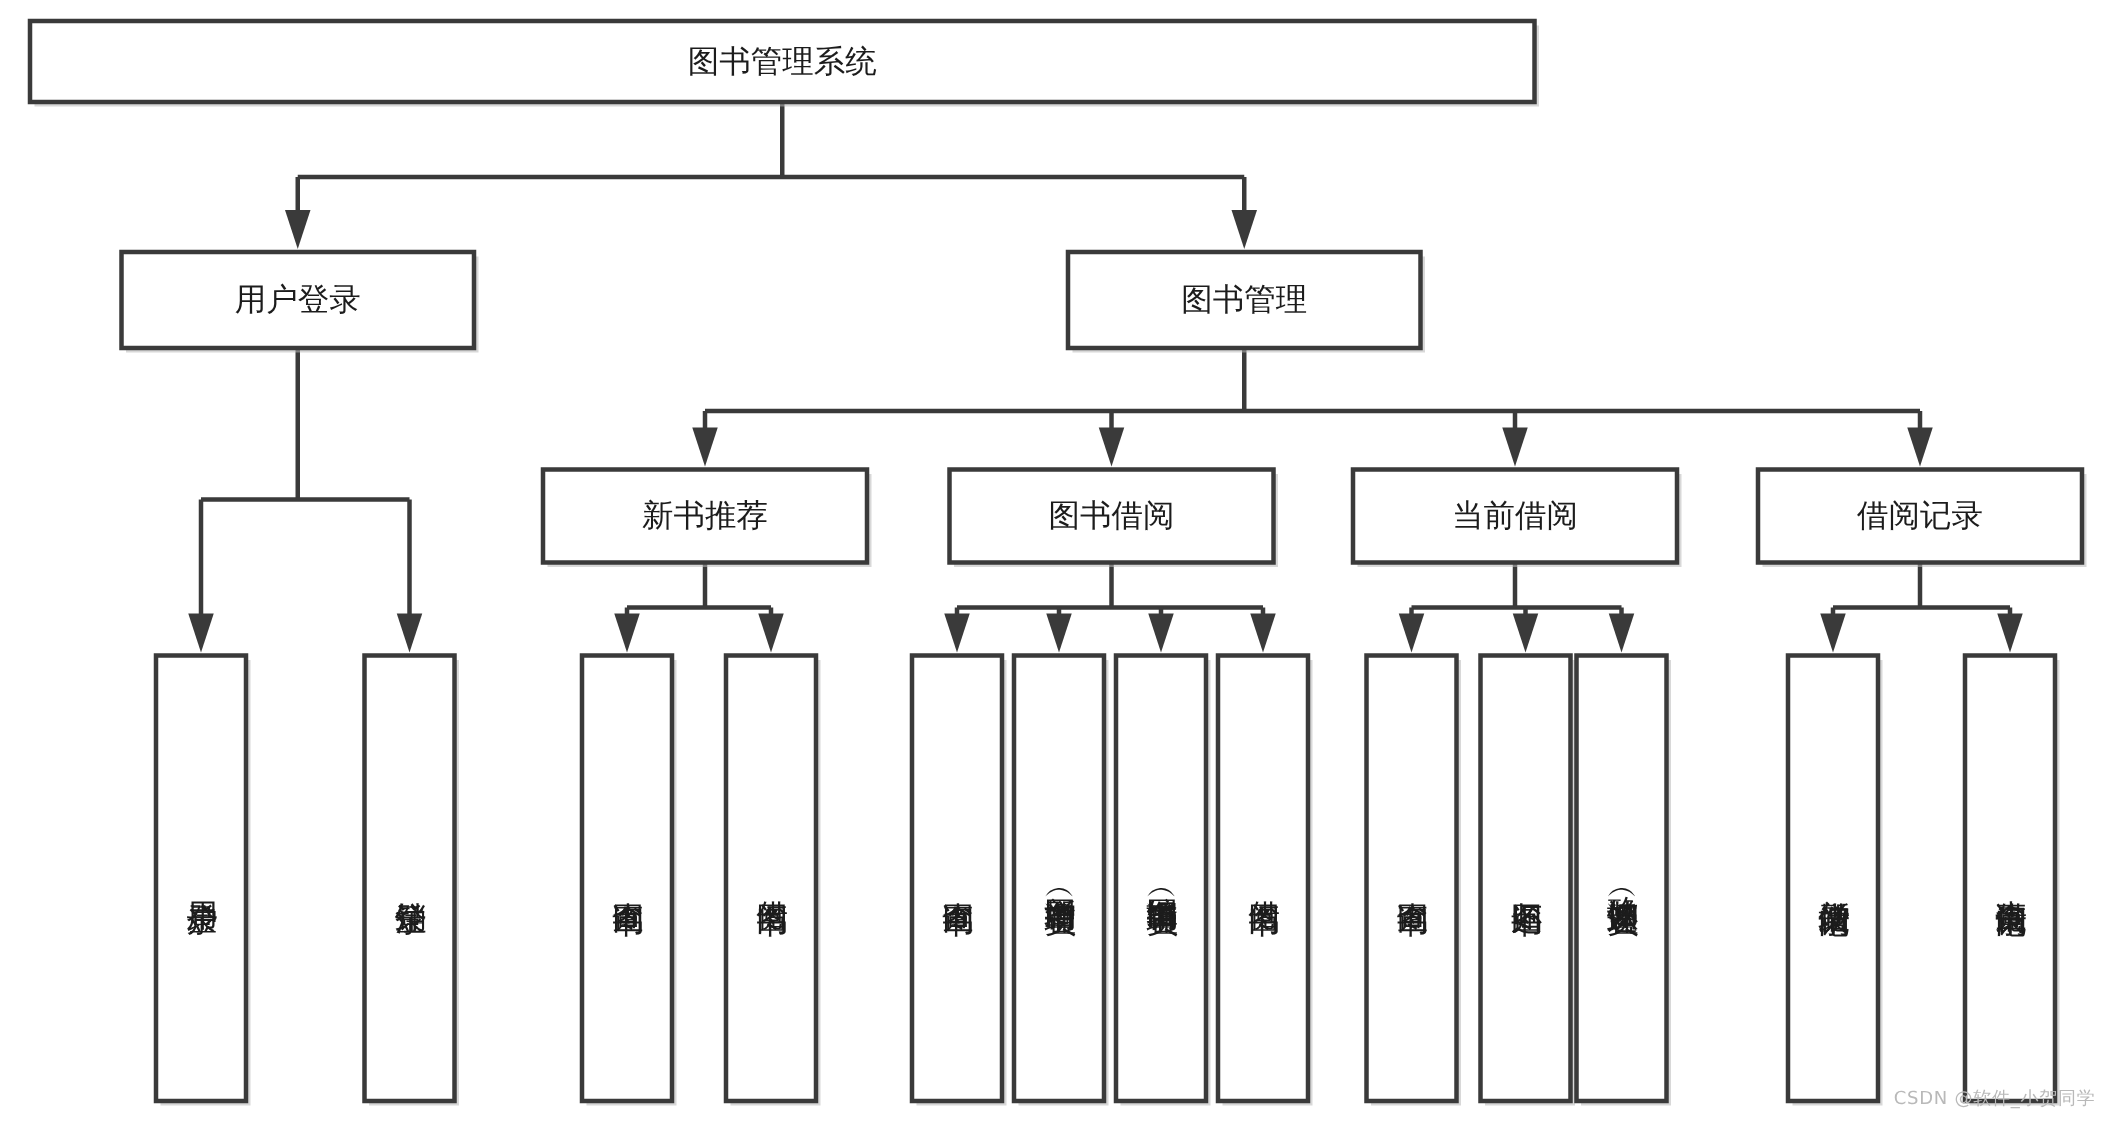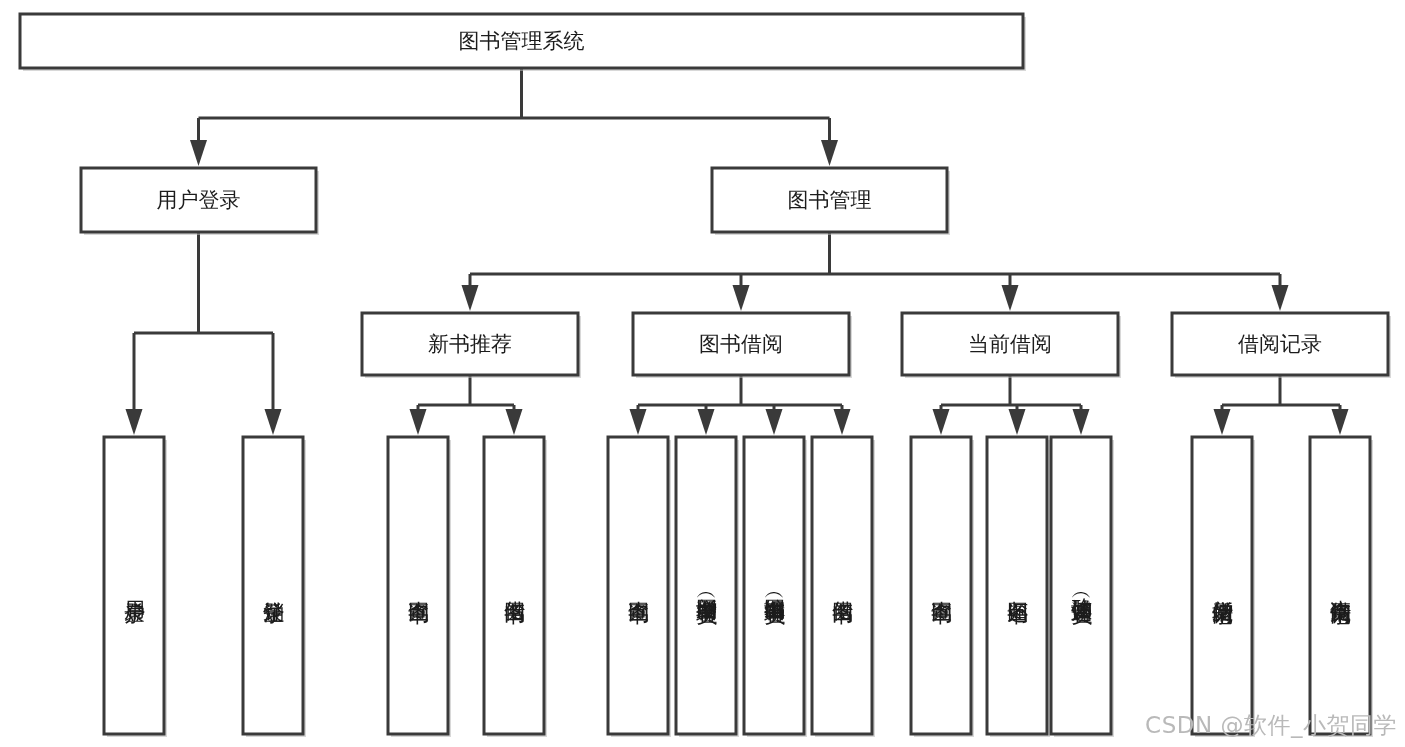--- a/index.html
+++ b/index.html
@@ -72,21 +72,21 @@
     letter-spacing: 1px;
     color: #1c1c1c;
     white-space: nowrap;
     text-align: center;
   }
   .watermark {
     position: absolute;
     right: 8px;
     bottom: 6px;
     font-family: "DejaVu Sans", "Liberation Sans", sans-serif;
-    font-size: 23px;
+    font-size: 12px;
     color: #b9b9b9;
     letter-spacing: 0.5px;
     white-space: nowrap;
     pointer-events: none;
   }
 </style>
 </head>
 <body>
 
 <div id="diagram-root">

